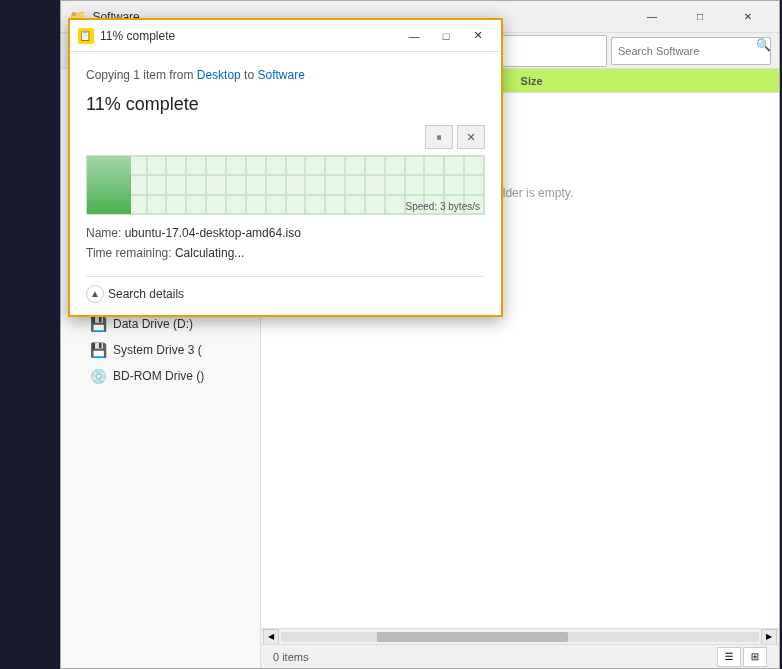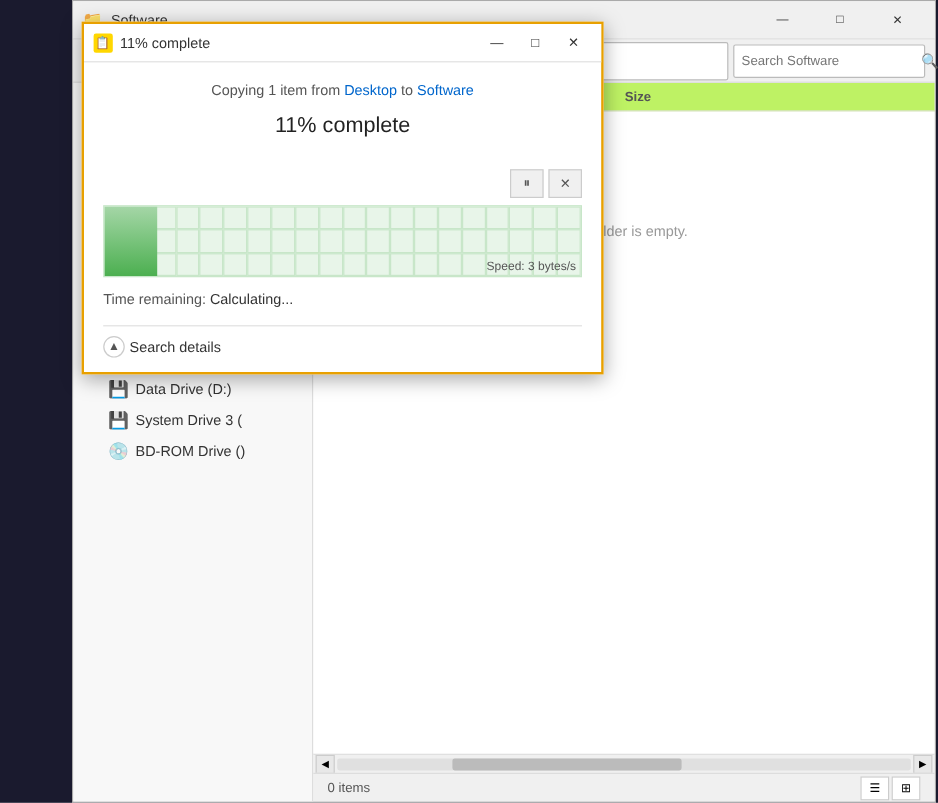--- a/index.html
+++ b/index.html
@@ -89,27 +89,26 @@
       flex: 1;
       display: flex;
       align-items: center;
       padding: 0 8px;
       font-size: 11px;
       color: #333;
     }
 
     .search-area {
       display: flex;
-      align-items: center;
       height: 28px;
       border: 1px solid #bbb;
       background: #fff;
       border-radius: 2px;
       padding: 0 6px;
-      gap: 20px;
+      gap: 8px;
       width: 160px;
     }
 
     .search-input {
       border: none;
       outline: none;
       font-size: 11px;
       width: 130px;
       color: #666;
     }
@@ -584,21 +583,21 @@
     </div>
     <div class="dialog-controls">
       <button class="dialog-btn">—</button>
       <button class="dialog-btn">□</button>
       <button class="dialog-btn close-btn">✕</button>
     </div>
   </div>
 
   <div class="dialog-body">
 
-    <div style="margin-bottom:26px;text-align:center;">
+    <div style="margin-bottom:10px;">
       <div class="copy-source">
         <span>Copying 1 item from</span>
         <a href="#">Desktop</a>
         <span>to</span>
         <a href="#">Software</a>
       </div>
       <div class="copy-title">11% complete</div>
     </div>
 
     <div class="progress-controls">
@@ -669,20 +668,24 @@
         <div class="grid-cell"></div>
         <div class="grid-cell"></div>
         <div class="grid-cell"></div>
       </div>
       <div class="progress-fill"></div>
       <span class="progress-speed">Speed: 3 bytes/s</span>
     </div>
 
     <div class="copy-details">
       <div>
+        <span class="label">Name:</span>
+        <span>ubuntu-17.04-desktop-amd64.iso</span>
+      </div>
+      <div>
         <span class="label">Time remaining:</span>
         <span>Calculating...</span>
       </div>
     </div>
 
     <div class="fewer-details">
       <div class="fewer-details-icon">▲</div>
       <span class="fewer-details-text">Search details</span>
     </div>
   </div>

